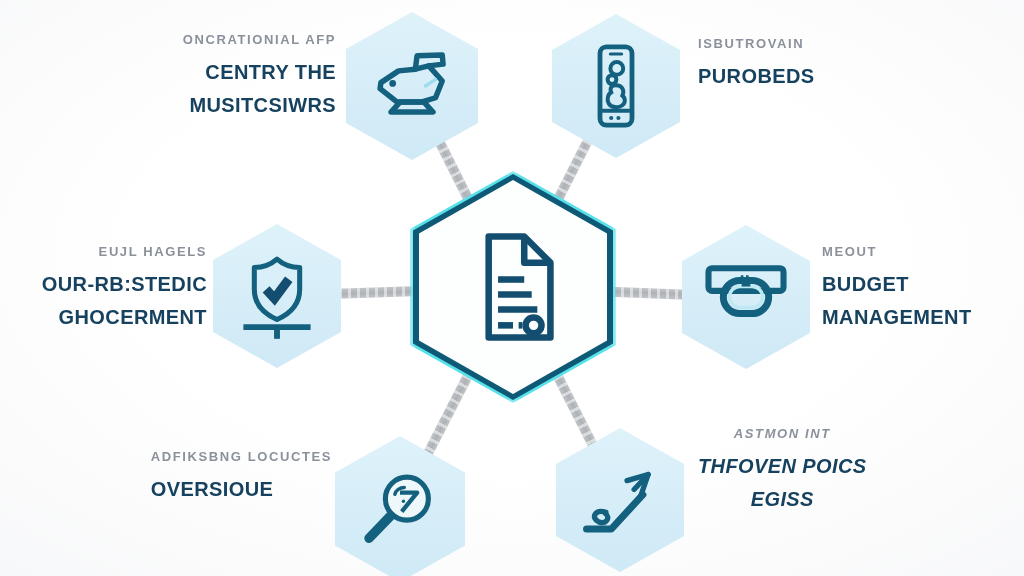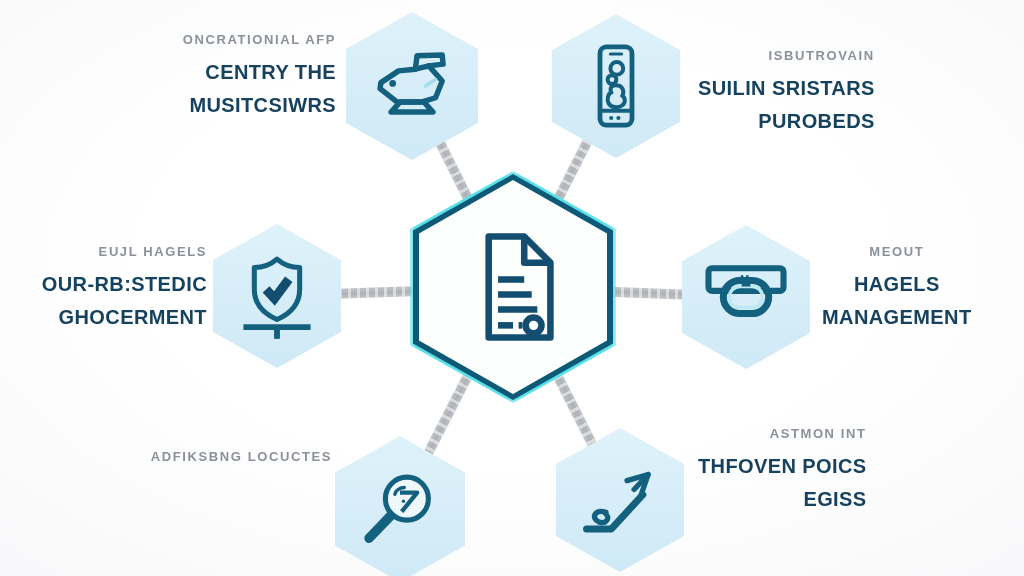--- a/index.html
+++ b/index.html
@@ -54,25 +54,25 @@
   .label{ position:absolute; z-index:2; }
   .kicker{
     font-size:13px; font-weight:700; letter-spacing:1.6px;
     color:#8b919b; margin-bottom:9px; white-space:nowrap;
   }
   .title-line{
     font-size:20px; font-weight:800; letter-spacing:.4px;
     color:#16425f; line-height:33px; white-space:nowrap;
   }
   .lbl-tl{ right:688px; top:32px;  text-align:right; }
-  .lbl-tr{ left:698px;  top:48px;  text-align:right; }
+  .lbl-tr{ left:698px;  top:36px;  text-align:left; }
   .lbl-ml{ right:817px; top:244px; text-align:right; }
-  .lbl-mr{ left:822px;  top:244px; text-align:center; }
+  .lbl-mr{ left:822px;  top:244px; text-align:left; }
   .lbl-bl{ right:692px; top:449px; }
-  .lbl-br{ left:698px;  top:426px; text-align:right; }
+  .lbl-br{ left:698px;  top:426px; text-align:center;font-style:italic; }
 </style>
 </head>
 <body>
 
 <div class="stage">
 
   <div class="spoke spoke-l"></div>
   <div class="spoke spoke-r"></div>
   <div class="spoke spoke-tl"></div>
   <div class="spoke spoke-tr"></div>
@@ -169,38 +169,38 @@
   </div>
 
   <div class="label lbl-tl">
     <div class="kicker">ONCRATIONIAL AFP</div>
     <div class="title-line">CENTRY THE</div>
     <div class="title-line">MUSITCSIWRS</div>
   </div>
 
   <div class="label lbl-tr">
     <div class="kicker">ISBUTROVAIN</div>
-    <div class="title-line">SUILIN SRISTARS</div>
     <div class="title-line">PUROBEDS</div>
   </div>
 
   <div class="label lbl-ml">
     <div class="kicker">EUJL HAGELS</div>
     <div class="title-line">OUR-RB:STEDIC</div>
     <div class="title-line">GHOCERMENT</div>
   </div>
 
   <div class="label lbl-mr">
     <div class="kicker">MEOUT</div>
-    <div class="title-line">HAGELS</div>
+    <div class="title-line">BUDGET</div>
     <div class="title-line">MANAGEMENT</div>
   </div>
 
   <div class="label lbl-bl">
     <div class="kicker">ADFIKSBNG LOCUCTES</div>
+    <div class="title-line">OVERSIOUE</div>
   </div>
 
   <div class="label lbl-br">
     <div class="kicker">ASTMON INT</div>
     <div class="title-line">THFOVEN POICS</div>
     <div class="title-line">EGISS</div>
   </div>
 
 </div>
 

